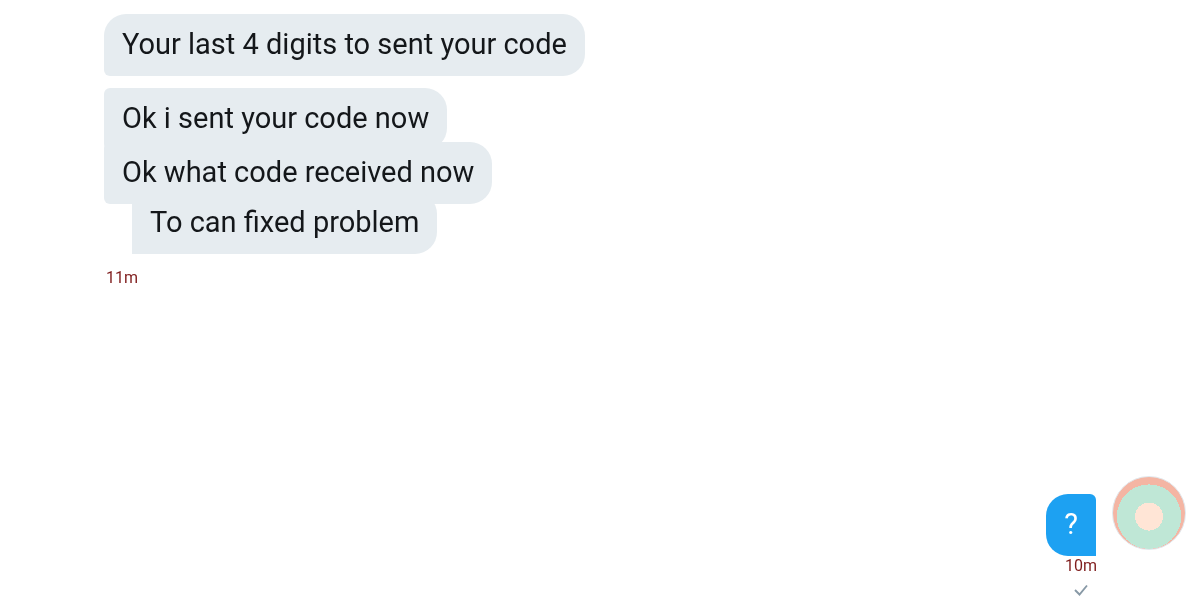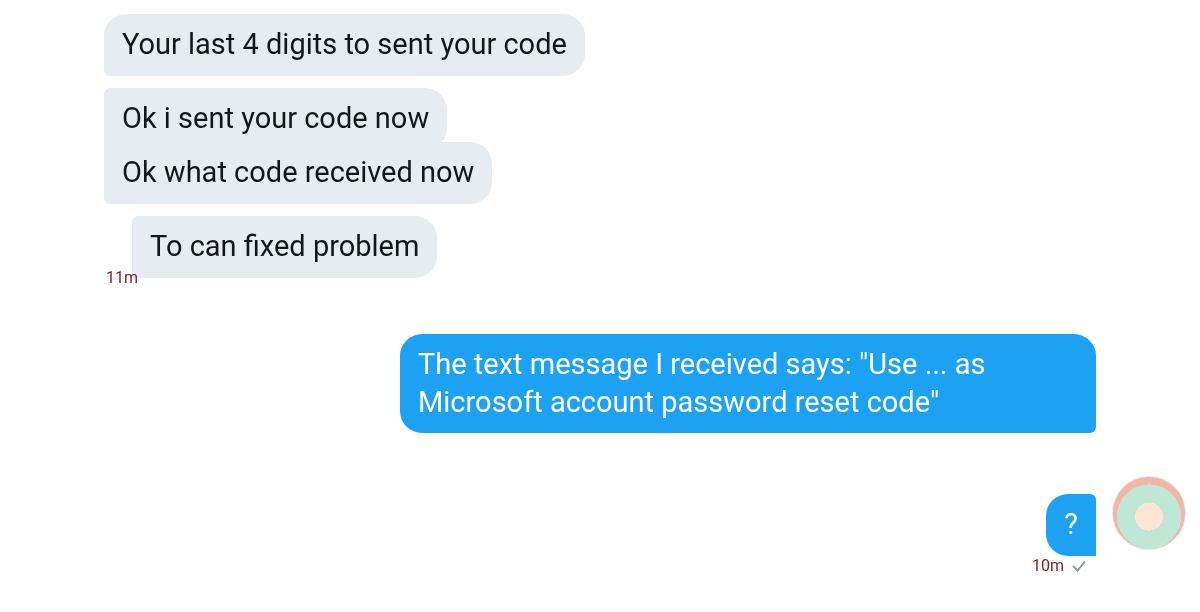--- a/index.html
+++ b/index.html
@@ -76,24 +76,25 @@
   }
   .timestamp {
     position: absolute;
     font-size: 16px;
     color: #7f1d1d;
   }
   .ts-left {
     left: 106px;
   }
   .ts-right {
-    right: 112px;
+    right: 103px;
     display: flex;
     align-items: center;
     gap: 6px;
+    flex-direction: column;
   }
   .check {
     width: 18px;
     height: 18px;
     stroke: #8899a6;
     stroke-width: 2.5;
     fill: none;
   }
   .right-col {
     right: 104px;
@@ -108,29 +109,26 @@
 
   <div class="row left-col" style="top:14px;">
     <div class="bubble received rcv-first">Your last 4 digits to sent your code</div>
   </div>
   <div class="row left-col" style="top:88px;">
     <div class="bubble received rcv-mid">Ok i sent your code now</div>
   </div>
   <div class="row left-col" style="top:142px;">
     <div class="bubble received rcv-mid">Ok what code received now</div>
   </div>
-  <div class="row left-col" style="top:216px;padding-left:28px;">
+  <div class="row left-col" style="top:192px;padding-left:28px;">
     <div class="bubble received rcv-last">To can fixed problem</div>
   </div>
 
   <div class="timestamp ts-left" style="top:268px;">11m</div>
 
-  <div class="row right-col" style="top:334px;">
-    <div class="bubble sent snd-first" style="max-width:660px;">The text message I received says: "Use ... as Microsoft account password reset code"</div>
-  </div>
   <div class="row right-col" style="top:494px;">
     <div class="bubble sent snd-last">?</div>
   </div>
 
   <div class="avatar avatar-right" style="top:476px;"></div>
 
   <div class="timestamp ts-right" style="top:556px;">
     <span>10m</span>
     <svg class="check" viewBox="0 0 24 24">
       <polyline points="4,12 10,18 20,6"></polyline>

